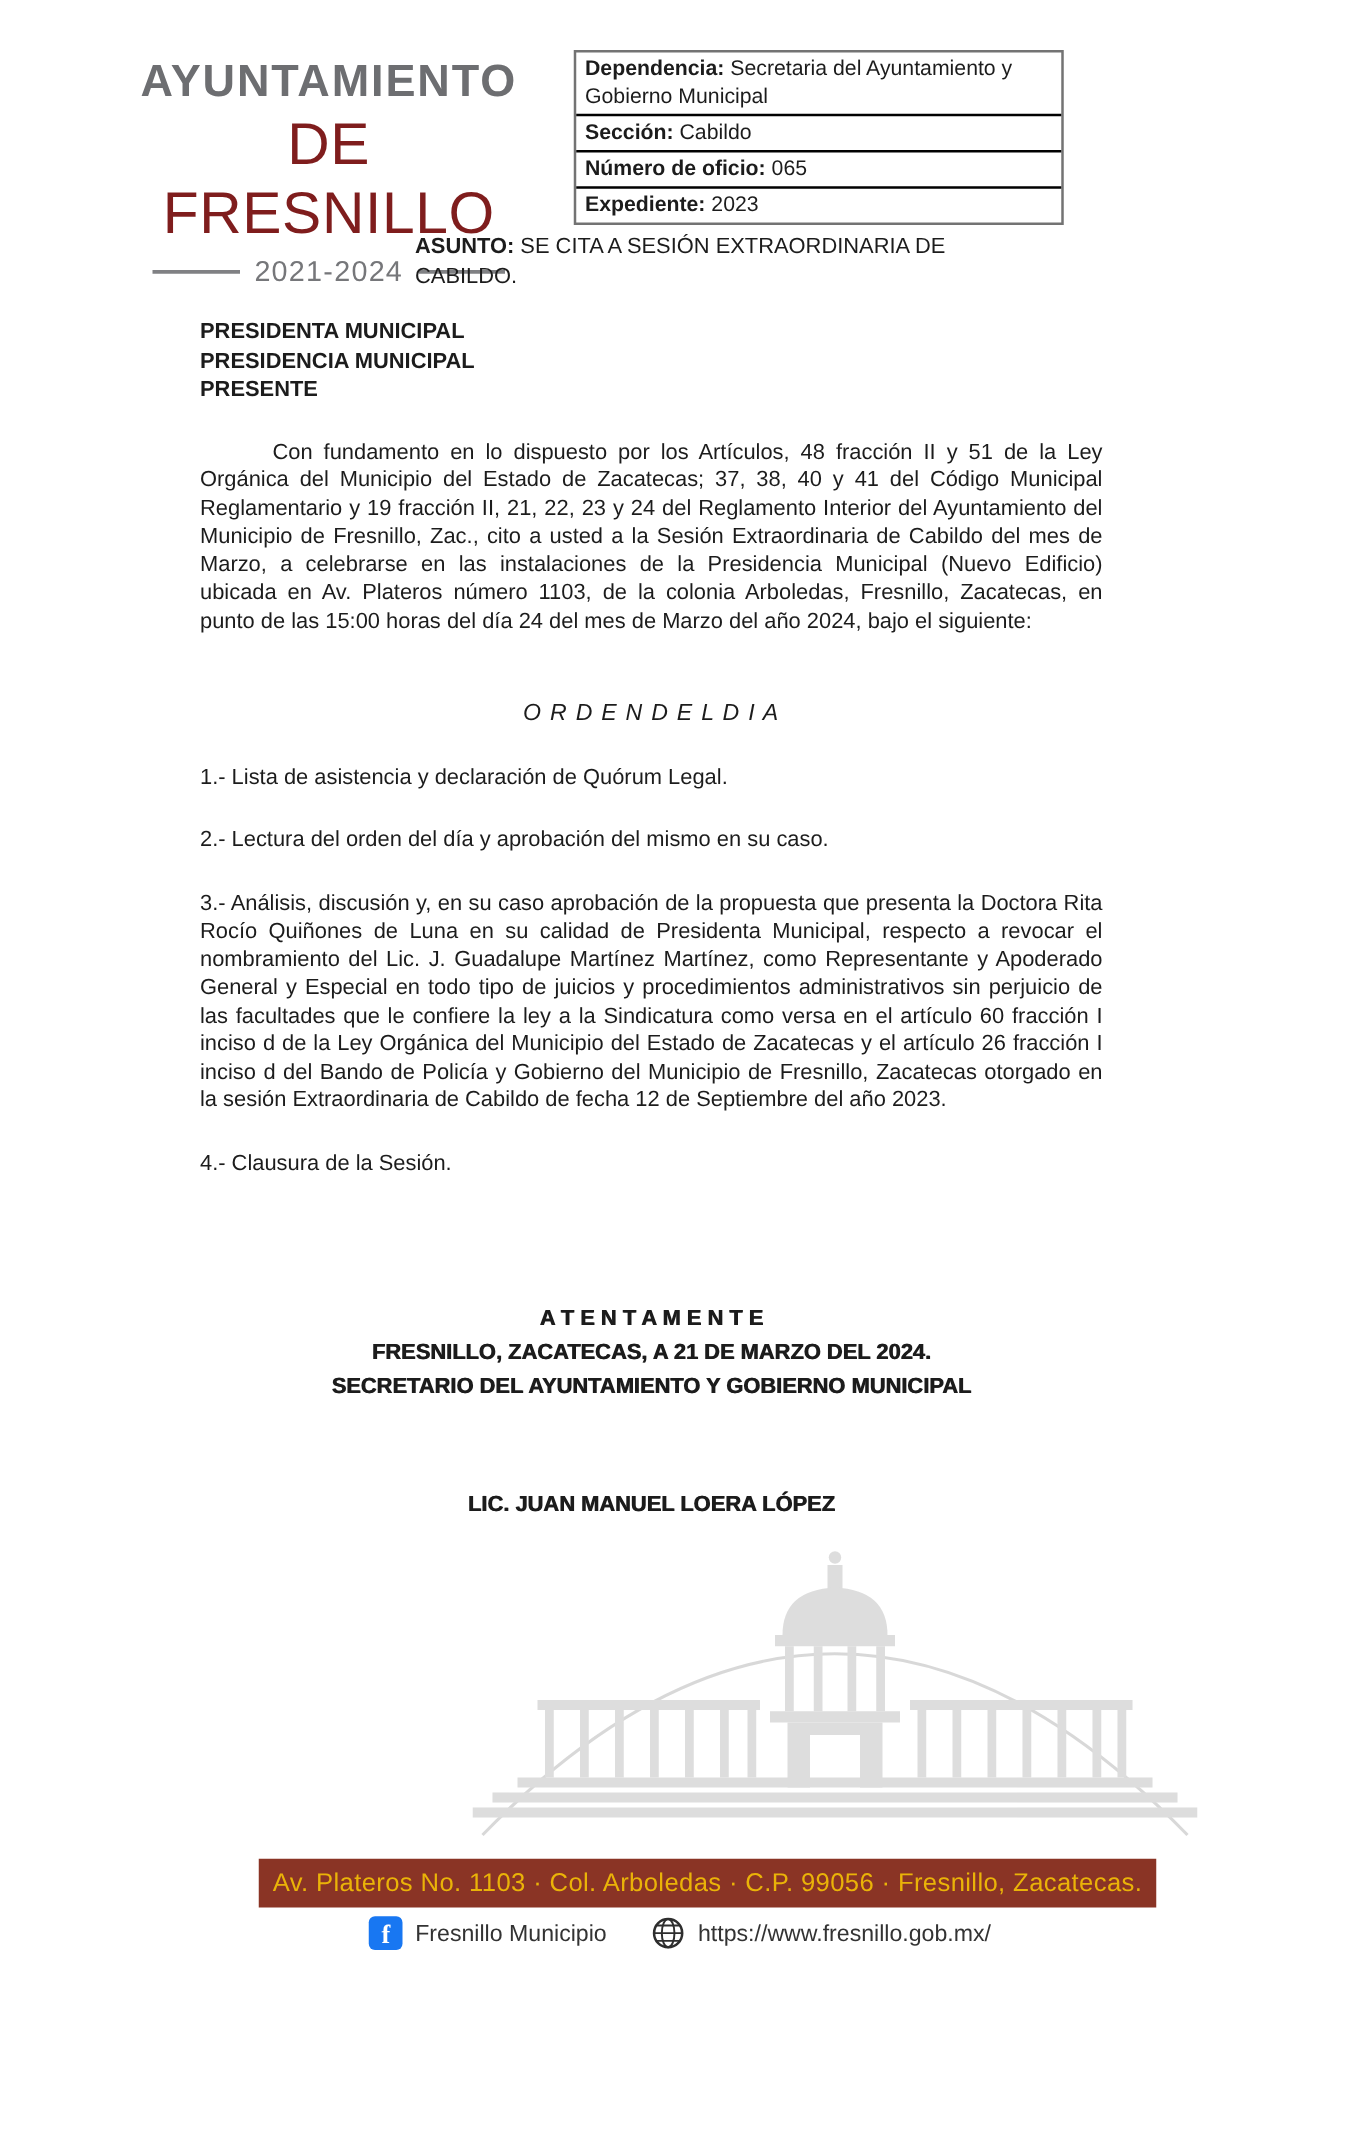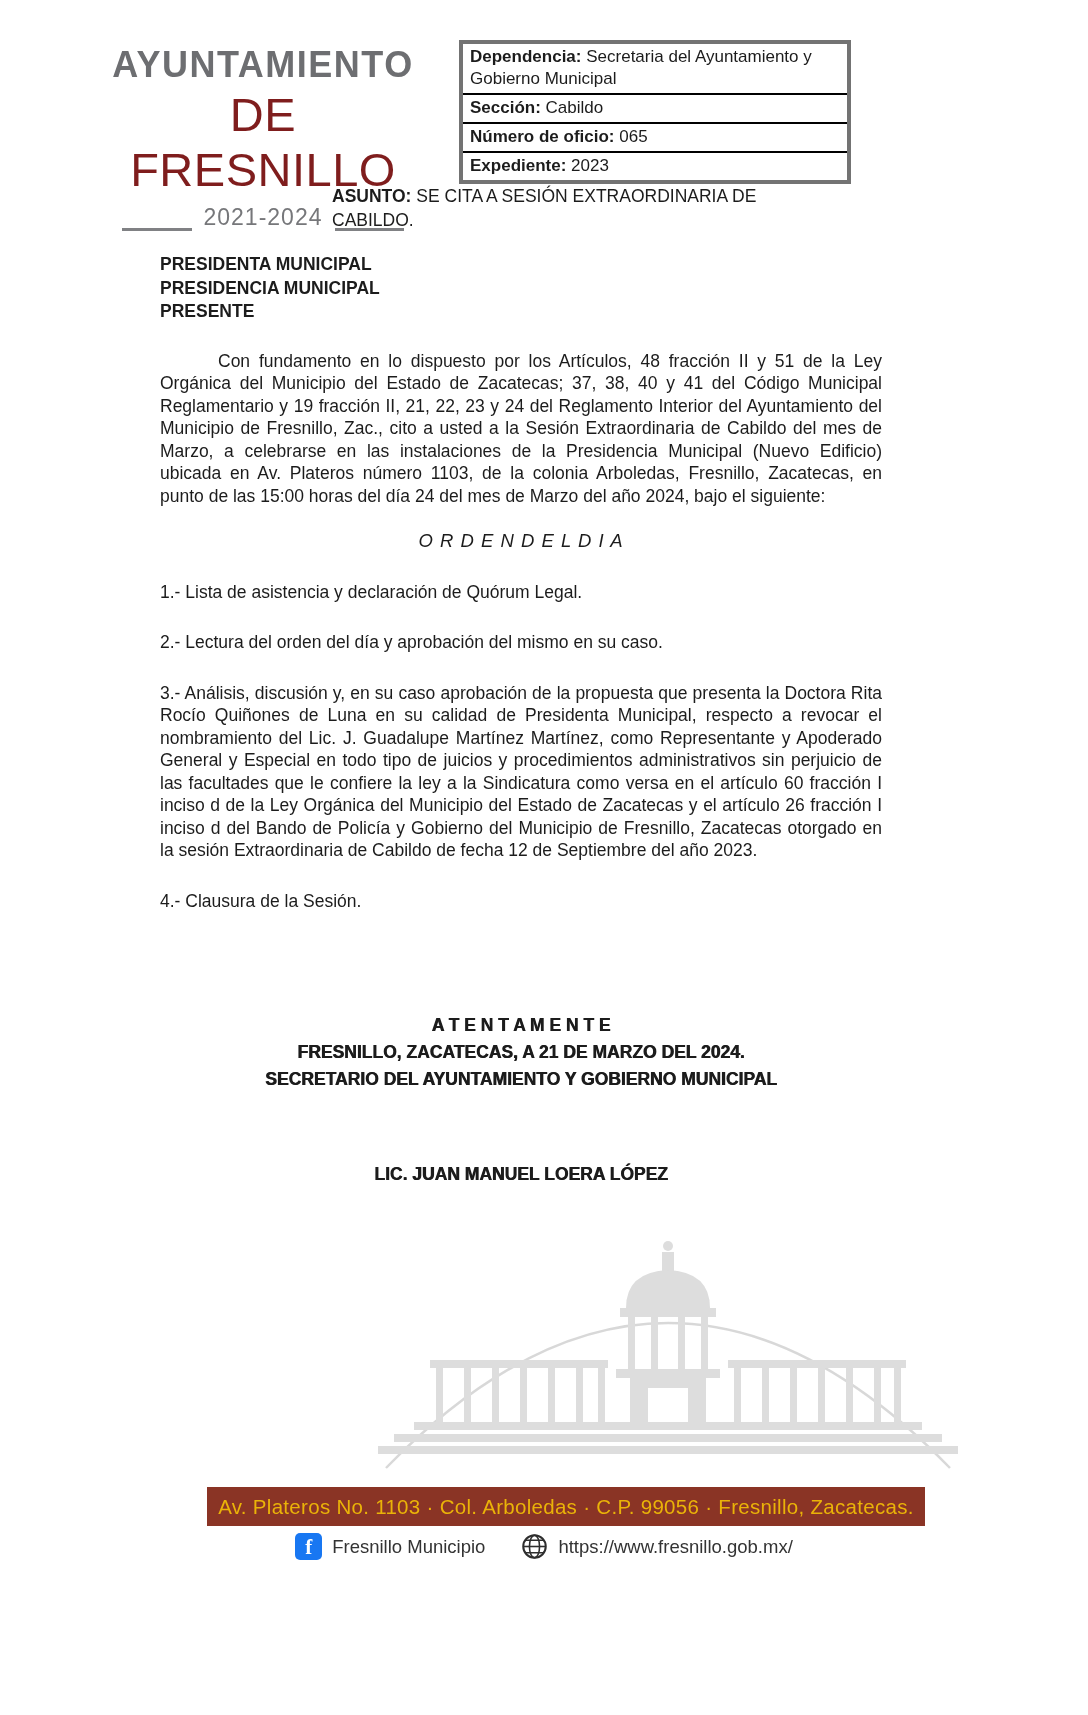--- a/index.html
+++ b/index.html
@@ -16,30 +16,30 @@
   }
 
   
   .logo {
     position:absolute; top:44px; left:74px; width:334px;
     text-align:center; color:#6d6e71;
   }
   .logo-l1 { font-size:36px; font-weight:700; letter-spacing:1.5px; }
   .logo-l2 { font-size:47px; font-weight:400; letter-spacing:0.5px; margin-top:1px; color:#7f1d1d; }
   .logo-years {
-    display:flex; align-items:flex-end; gap:12px;
+    display:flex; align-items:center; gap:12px;
     margin-top:7px; padding:0 26px;
     font-size:23px; color:#76777a; letter-spacing:1px;
   }
   .logo-years .rule { flex:1; height:3px; background:#808184; }
 
   
   .info-table {
     position:absolute; top:40px; left:437px; width:392px;
-    border:4px solid #737373;
+    border:2px solid #737373;
     font-size:17px; line-height:22px;
   }
   .info-row { border-bottom:2px solid #000; padding:2px 7px 3px 7px; }
   .info-row:last-child { border-bottom:none; }
   .info-label { font-weight:700; }
 
   
   .subject {
     position:absolute; top:184px; left:310px; width:497px;
     font-size:17.5px; line-height:24px;
@@ -51,21 +51,21 @@
     position:absolute; top:253px; left:138px; width:722px;
     font-size:17.5px; line-height:22.5px;
   }
   .addressee div { font-weight:700; line-height:23.5px; }
   .intro {
     margin-top:26px;
     text-align:justify;
     text-indent:58px;
   }
   .agenda-title {
-    margin-top:23px;
+    margin-top:52px;
     text-align:center;
     font-style:italic;
     font-size:18.5px;
     letter-spacing:1px;
   }
   .agenda-item { margin-top:28px; }
   .agenda-item.long { text-align:justify; }
 
   .closing {
     margin-top:100px;

